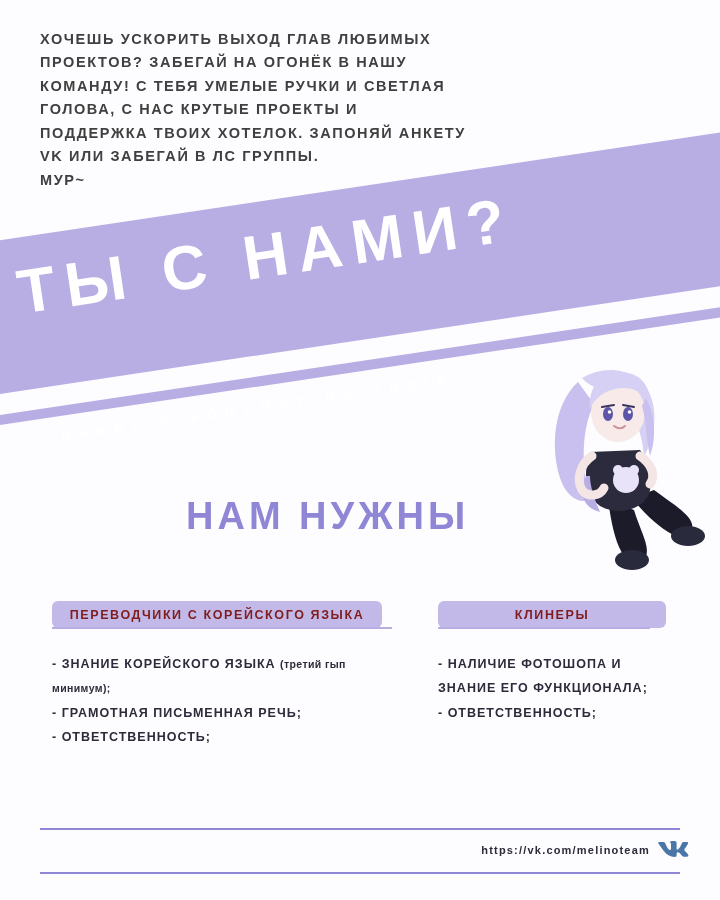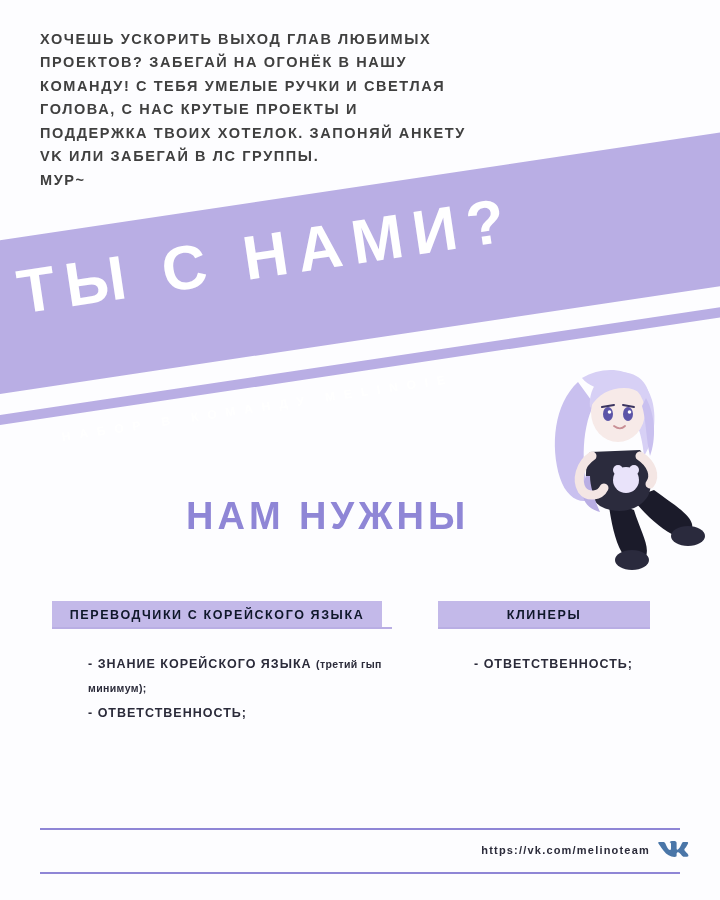--- a/index.html
+++ b/index.html
@@ -108,39 +108,40 @@
     left: 520px;
     top: 360px;
     width: 190px;
     height: 215px;
   }
 
   
   .col-head {
     position: absolute;
     background: #c3b9e9;
-    color: #0f172a;
+    color: #7f1d1d;
     font-size: 12.5px;
     font-weight: 700;
     letter-spacing: 1.6px;
     text-transform: uppercase;
     text-align: center;
     padding: 7px 10px 6px;
     box-sizing: border-box;
     white-space: nowrap;
+    border-radius: 6px;
   }
   #head-left {
     left: 52px;
     top: 601px;
     width: 330px;
   }
   #head-right {
     left: 438px;
     top: 601px;
-    width: 212px;
+    width: 228px;
     text-align: center;
   }
   .head-rule {
     position: absolute;
     height: 2px;
     background: #b9aee4;
   }
   #rule-left { left: 52px; top: 627px; width: 340px; }
   #rule-right { left: 438px; top: 627px; width: 212px; }
 
@@ -154,21 +155,21 @@
     line-height: 1.95;
     text-transform: uppercase;
   }
   #req-left { left: 52px; top: 652px; width: 350px; }
   #req-right { left: 438px; top: 652px; width: 240px; }
   .req .small {
     font-size: 10.5px;
     letter-spacing: 0.4px;
     text-transform: none;
   }
-  .req-item { white-space: normal; margin-left: 36px; }
+  .req-item { white-space: normal; }
 
   
   .footer-rule-1 {
     position: absolute;
     left: 40px;
     top: 828px;
     width: 640px;
     height: 2px;
     background: #8f86d6;
   }
@@ -255,24 +256,26 @@
   <div class="head-rule" id="rule-left"></div>
 
   <div class="col-head" id="head-right">КЛИНЕРЫ</div>
   <div class="head-rule" id="rule-right"></div>
 
   <div class="req" id="req-left">
     <div class="req-item">
       <span>- ЗНАНИЕ КОРЕЙСКОГО ЯЗЫКА</span>
       <span class="small">(третий гып минимум);</span>
     </div>
+    <div class="req-item">- ГРАМОТНАЯ ПИСЬМЕННАЯ РЕЧЬ;</div>
     <div class="req-item">- ОТВЕТСТВЕННОСТЬ;</div>
   </div>
 
   <div class="req" id="req-right">
+    <div class="req-item">- НАЛИЧИЕ ФОТОШОПА И ЗНАНИЕ ЕГО ФУНКЦИОНАЛА;</div>
     <div class="req-item">- ОТВЕТСТВЕННОСТЬ;</div>
   </div>
 
   <div class="footer-rule-1"></div>
   <div class="footer-link">https://vk.com/melinoteam</div>
   <div class="vk-logo">
     <svg width="34" height="22" viewBox="0 0 34 22" xmlns="http://www.w3.org/2000/svg">
       <path d="M3 4 C3 4 5 4 7 4 C8.4 4 9 4.6 9.6 6 C10.6 8.6 12.4 12 14 12 C14.6 12 15 11.4 15 10 L15 6 C15 4.8 14.4 4.4 13.6 4.2 C14 3.4 15.2 3 17.4 3 C19.6 3 20.6 3.6 20.6 5 L20.6 10.6 C20.6 11.4 21 11.8 21.4 11.8 C22 11.8 23.2 10.6 24.6 8 C25.4 6.4 26 5 26 5 C26.4 4.2 27 4 28 4 L31 4 C32 4 32.4 4.6 32 5.6 C31.4 7.4 28.6 11 28.6 11 C28.2 11.6 28.2 12 28.6 12.6 C29 13.2 31.6 15.6 32.2 16.8 C32.8 18 32.2 18.8 31 18.8 L28 18.8 C27 18.8 26.4 18.2 25.2 16.8 C24 15.4 23 14.2 22.2 14.2 C21.2 14.2 20.6 14.8 20.6 16.2 L20.6 17.6 C20.6 18.6 20.2 19 18.4 19 C14.4 19 10.6 16.8 7.6 12.8 C4 8 2 4.8 2 4.8 Z" fill="#4a76a8"></path>
     </svg>
   </div>

